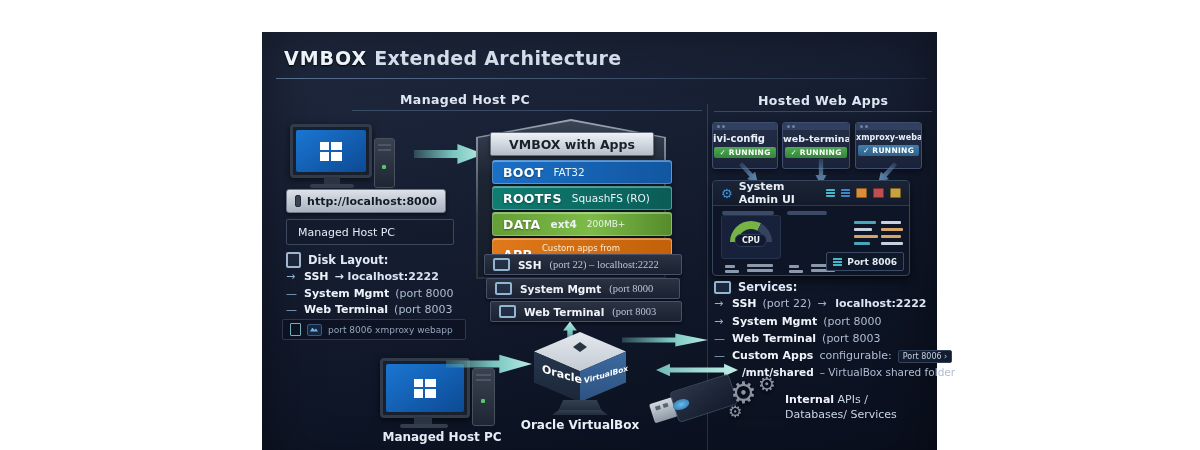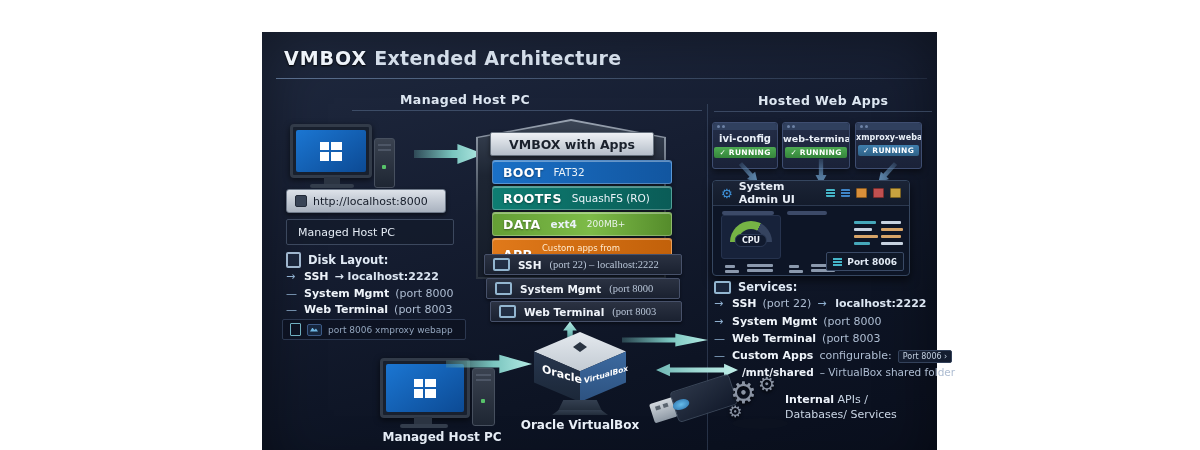--- a/index.html
+++ b/index.html
@@ -31,21 +31,21 @@
   
   .arr-r{clip-path:polygon(0 32%,62% 32%,62% 4%,100% 50%,62% 96%,62% 68%,0 68%);
          background:linear-gradient(90deg,rgba(90,150,150,.35),#79c4be 55%,#b5ece5);}
   .arr-dbl{clip-path:polygon(0 50%,17% 6%,17% 33%,83% 33%,83% 6%,100% 50%,83% 94%,83% 67%,17% 67%,17% 94%);
          background:linear-gradient(90deg,#6fb7b4,#9fd9d3,#bfeee8);}
   .arr-card{clip-path:polygon(0 32%,62% 32%,62% 4%,100% 50%,62% 96%,62% 68%,0 68%);
          background:linear-gradient(90deg,rgba(90,130,170,.25),#6f9fca);}
   
   .urlbar{display:flex;align-items:center;gap:6px;background:linear-gradient(#dde2e9,#a9b2bf);
           border:1px solid #6d7888;border-radius:3px;box-shadow:0 2px 4px rgba(0,0,0,.5);
-          font-size:11px;font-weight:normal;color:#141b28;padding:0 8px;}
+          font-size:11px;font-weight:bold;color:#141b28;padding:0 8px;}
   .url-ic{width:10px;height:10px;background:#394456;border-radius:2px;border:1px solid #222a38;}
   .panelbox{display:flex;align-items:center;background:rgba(18,26,42,.65);border:1px solid #3c485e;
             border-radius:2px;font-size:11px;color:#e4ebf4;padding:0 11px;}
   
   .lh{display:flex;gap:7px;align-items:center;font-size:11.5px;font-weight:bold;color:#e0e9f4;}
   .li{display:flex;gap:6px;align-items:baseline;font-size:11px;color:#c6d2e2;white-space:nowrap;}
   .li .bu{color:#8fb0d0;width:12px;display:inline-block;}
   .li .nm{font-weight:bold;color:#eef3f9;}
   .li .dt{color:#aebdd2;}
   .li .vv{font-weight:bold;color:#dce6f2;}
@@ -95,21 +95,21 @@
   .cube .tlogo{position:absolute;left:39px;top:10px;width:14px;height:10px;background:#2a3442;
             clip-path:polygon(50% 0,100% 50%,50% 100%,0 50%);}
   .cube .ftext{position:absolute;color:#fff;font-weight:bold;}
   .cube-label{font-size:12px;font-weight:600;color:#e9eff7;text-align:center;}
   .ped{background:linear-gradient(#333f50,#222c3a);clip-path:polygon(12% 0,88% 0,100% 100%,0 100%);}
   
   .card{background:linear-gradient(#242e48,#1a2238);border:1px solid #3e4d70;border-radius:3px;
         box-shadow:0 3px 6px rgba(0,0,0,.5);}
   .card .ctop{height:7px;background:#30405e;border-radius:3px 3px 0 0;display:flex;gap:2px;align-items:center;padding-left:4px;}
   .card .ctop i{width:3px;height:3px;border-radius:50%;background:#6d82a6;}
-  .card .cname{text-align:center;font-weight:bold;color:#eaf0f8;margin-top:3px;white-space:nowrap;overflow:hidden;}
+  .card .cname{font-weight:bold;color:#eaf0f8;margin-top:3px;white-space:nowrap;overflow:hidden;}
   .badge{display:block;margin:3px auto 0;width:max-content;font-size:7.5px;font-weight:bold;color:#fff;
          border-radius:2px;padding:1px 5px;letter-spacing:.3px;text-align:center;}
   .bg-g{background:linear-gradient(#4daa52,#35853b);}
   .bg-b{background:linear-gradient(#3f7fae,#2f6186);}
   
   .ap{background:#0d1526;border:1px solid #35465f;border-radius:4px;box-shadow:0 4px 10px rgba(0,0,0,.6);}
   .ap-head{position:absolute;left:0;right:0;top:0;height:24px;display:flex;align-items:center;gap:6px;padding:0 8px;
            background:linear-gradient(#1b2436,#131b2b);border-bottom:1px solid #2c3950;border-radius:4px 4px 0 0;}
   .gear{color:#3f93dc;font-size:13px;line-height:1;}
   .ap-title{font-size:11px;font-weight:600;color:#e8eef6;flex:1;}

